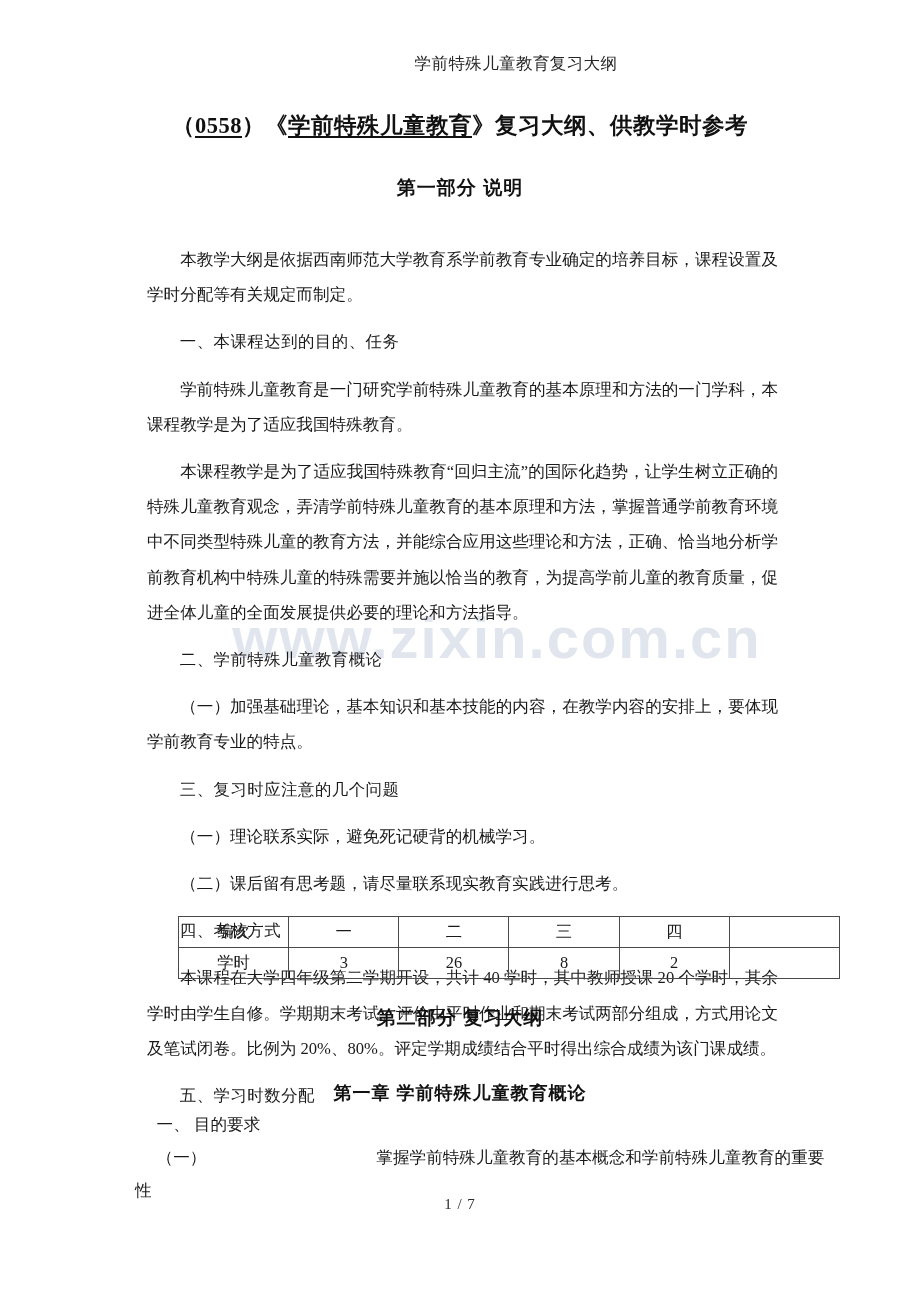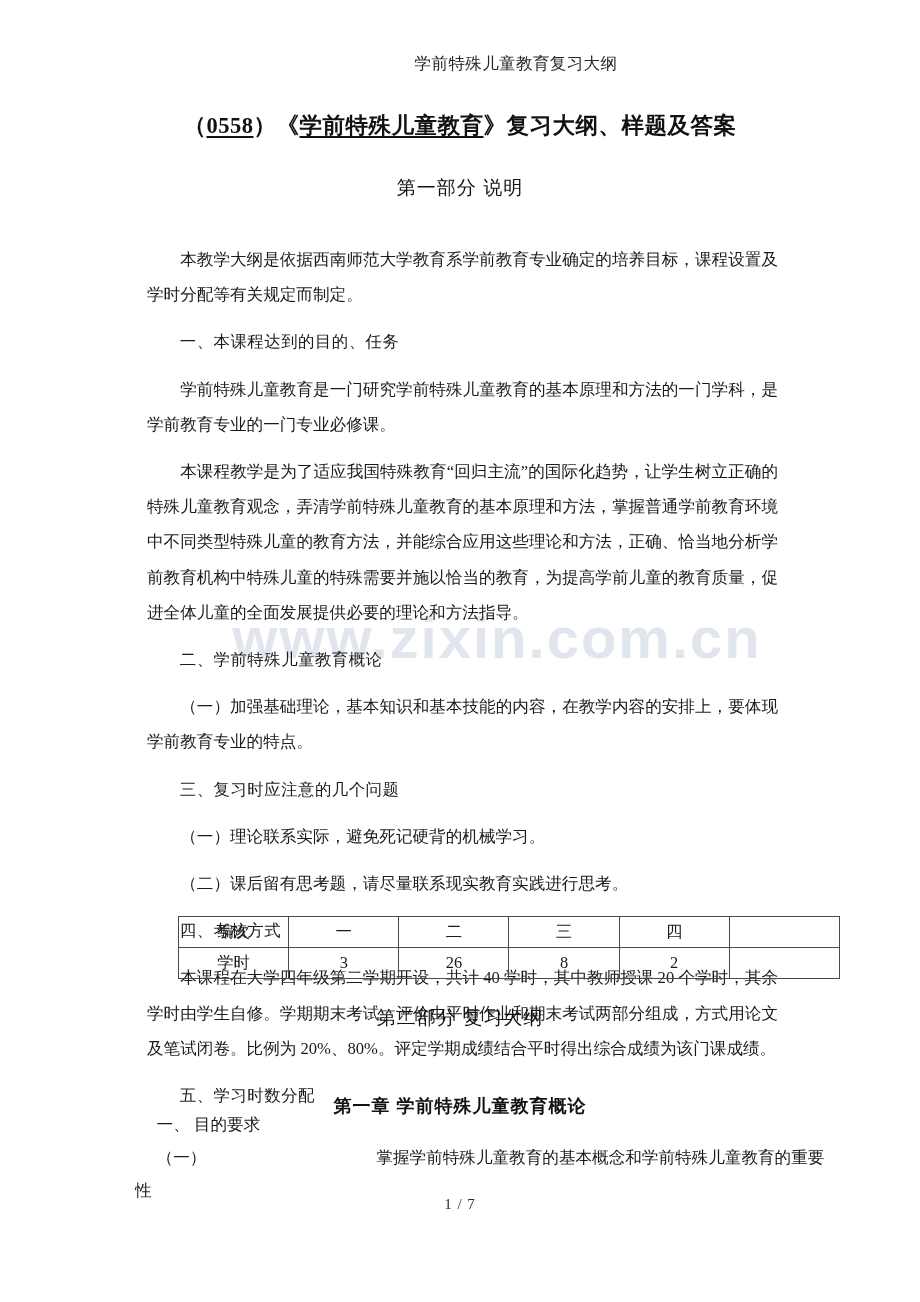--- a/index.html
+++ b/index.html
@@ -71,39 +71,38 @@
   .main-title .u { text-decoration: underline; text-underline-offset: 3px; margin-top: 40px; }
 
   
   .part-heading {
     position: absolute;
     left: 0;
     width: 920px;
     text-align: center;
     font-family: "Liberation Sans", "DejaVu Sans", sans-serif;
     font-size: 19px;
-    font-weight: 400;
+    font-weight: 700;
     letter-spacing: 1px;
     color: #111;
   }
   #part1 { top: 175px; }
   #part2 { top: 1005px; text-align: center; }
 
   .chapter-heading {
     position: absolute;
     left: 0;
     top: 1081px;
     width: 920px;
     text-align: center;
     font-family: "Liberation Sans", "DejaVu Sans", sans-serif;
     font-size: 18px;
     font-weight: 700;
     letter-spacing: 1px;
     color: #111;
-    margin-top: 13px;
   }
 
   
   .body-block {
     position: absolute;
     left: 135px;
     width: 655px;
     top: 230px;
     font-size: 16.6px;
     line-height: 35.2px;
@@ -187,30 +186,30 @@
 
 <div class="page">
 
   <div class="watermark">www.zixin.com.cn</div>
 
   <div class="doc-header">
     <span class="hdr-inner">学前特殊儿童教育复习大纲</span>
   </div>
 
   <div class="main-title">
-    <span>（</span><span class="u">0558</span><span>）</span><span>《</span><span class="u">学前特殊儿童教育</span><span>》</span><span>复习大纲、样题及答案</span>
+    <span>（</span><span class="u">0558</span><span>）</span><span>《</span><span class="u">学前特殊儿童教育</span><span>》</span><span>复习大纲、供教学时参考</span>
   </div>
 
   <div class="part-heading" id="part1">第一部分  说明</div>
 
   <div class="body-block">
     <p>本教学大纲是依据西南师范大学教育系学前教育专业确定的培养目标，课程设置及学时分配等有关规定而制定。</p>
 
     <p class="sec">一、本课程达到的目的、任务</p>
-    <p>学前特殊儿童教育是一门研究学前特殊儿童教育的基本原理和方法的一门学科，是学前教育专业的一门专业必修课。</p>
+    <p>学前特殊儿童教育是一门研究学前特殊儿童教育的基本原理和方法的一门学科，本课程教学是为了适应我国特殊教育。</p>
     <p>本课程教学是为了适应我国特殊教育“回归主流”的国际化趋势，让学生树立正确的特殊儿童教育观念，弄清学前特殊儿童教育的基本原理和方法，掌握普通学前教育环境中不同类型特殊儿童的教育方法，并能综合应用这些理论和方法，正确、恰当地分析学前教育机构中特殊儿童的特殊需要并施以恰当的教育，为提高学前儿童的教育质量，促进全体儿童的全面发展提供必要的理论和方法指导。</p>
 
     <p class="sec">二、学前特殊儿童教育概论</p>
     <p>（一）加强基础理论，基本知识和基本技能的内容，在教学内容的安排上，要体现学前教育专业的特点。</p>
 
     <p class="sec">三、复习时应注意的几个问题</p>
     <p>（一）理论联系实际，避免死记硬背的机械学习。</p>
     <p>（二）课后留有思考题，请尽量联系现实教育实践进行思考。</p>
 
     <p class="sec">四、考核方式</p>

